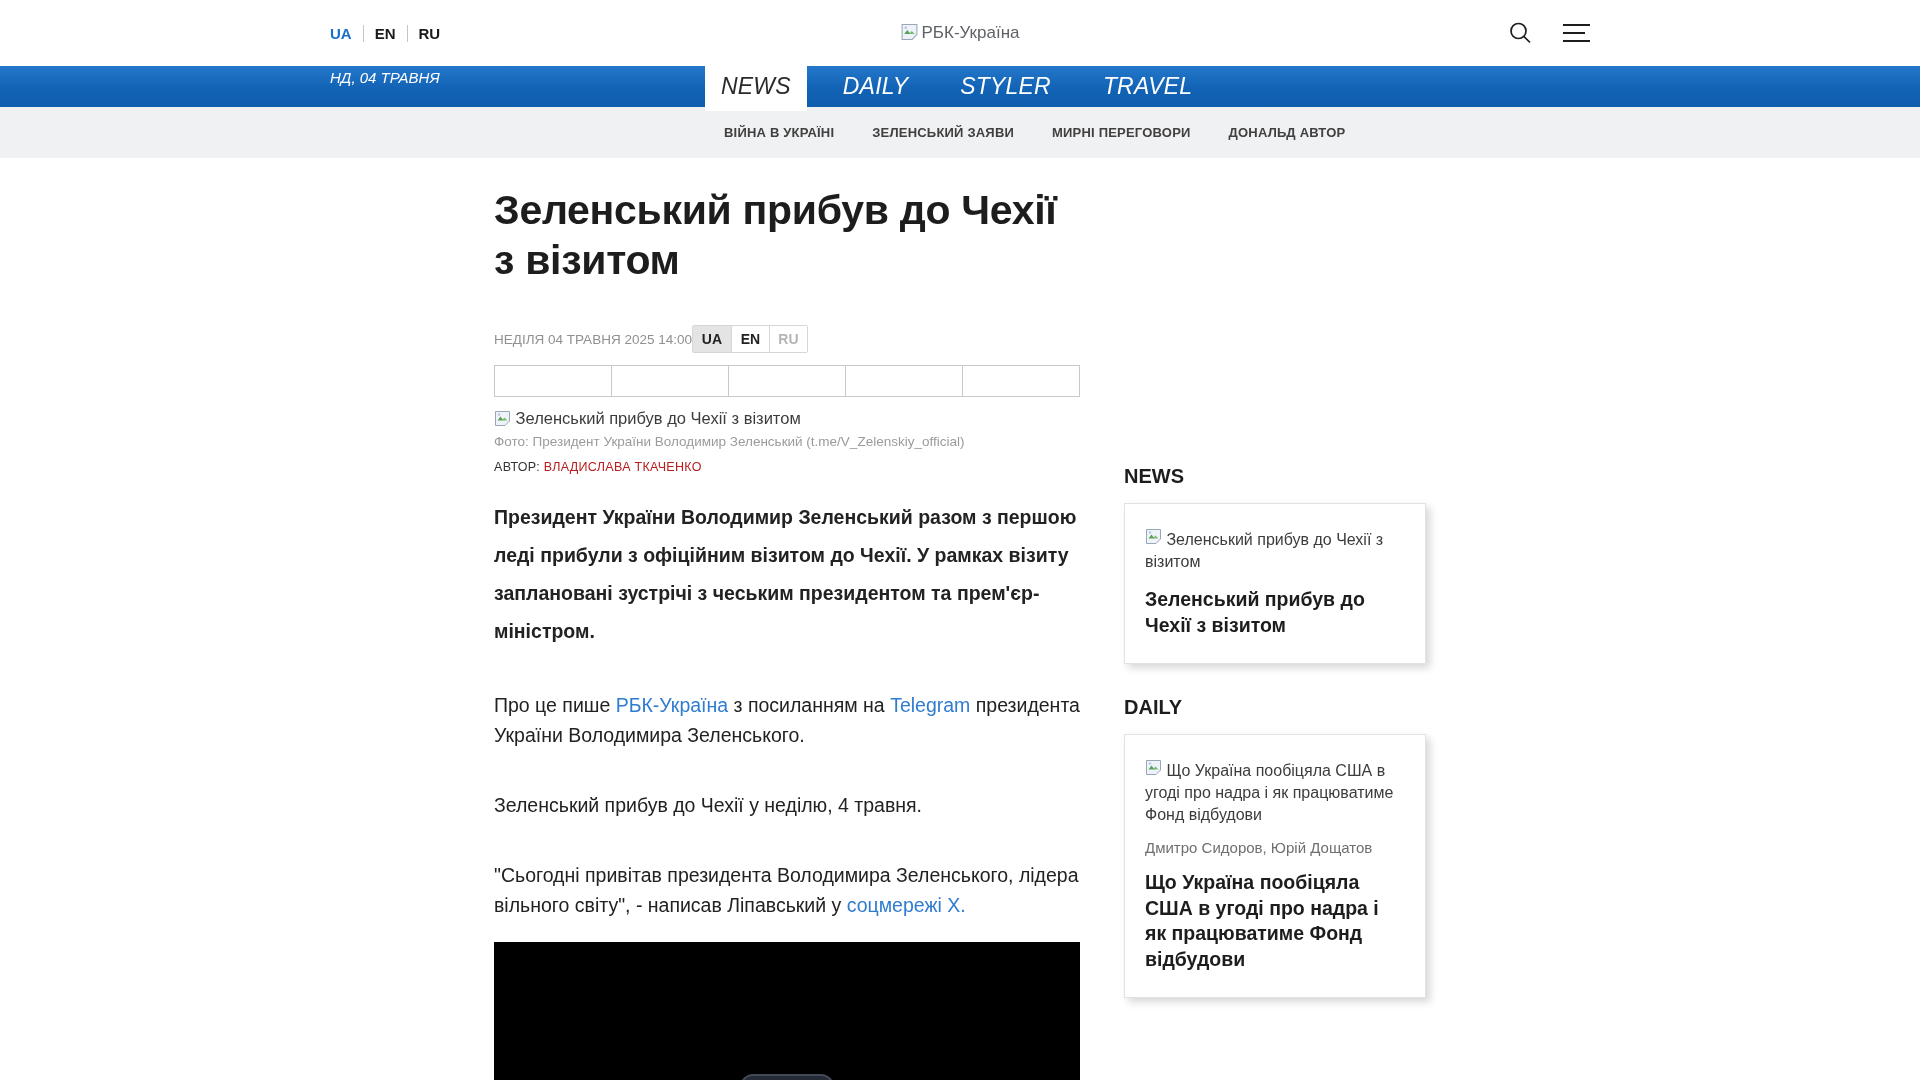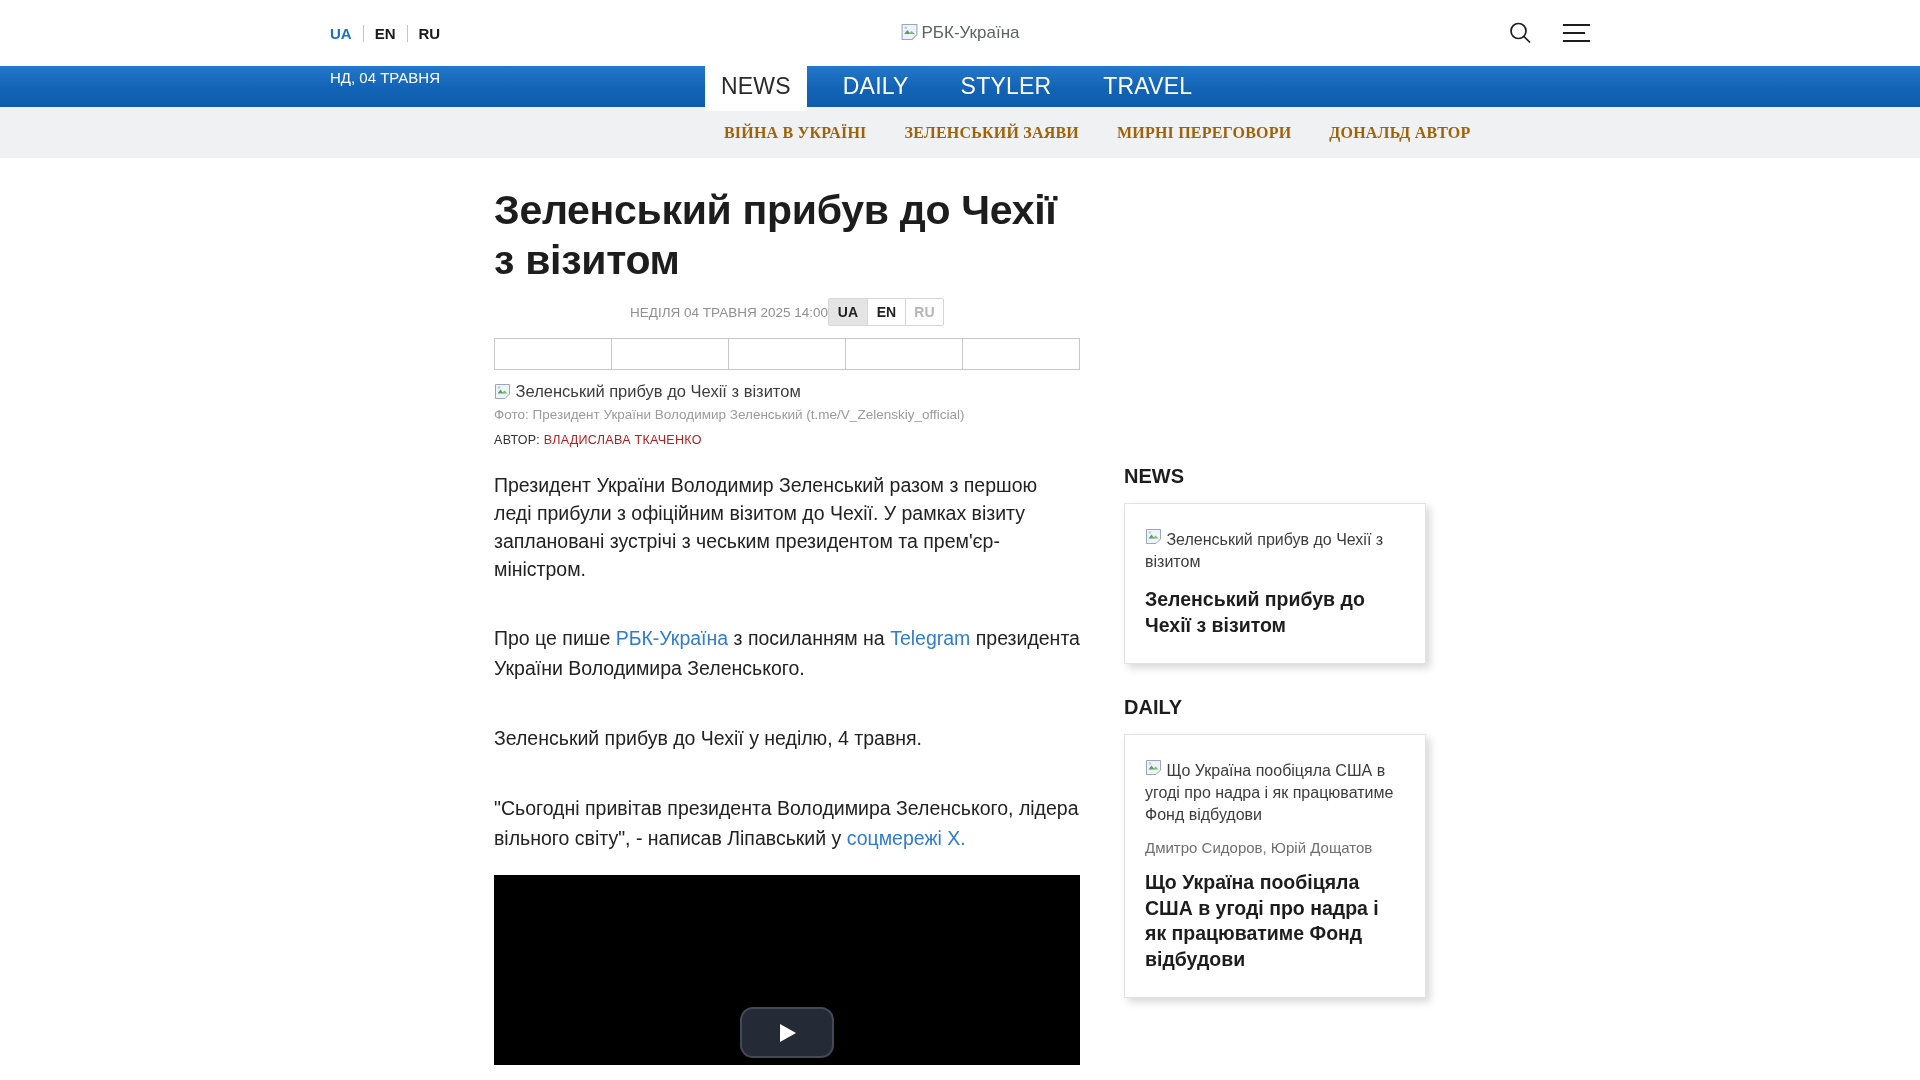--- a/index.html
+++ b/index.html
@@ -17,57 +17,57 @@
   .logo { position: absolute; left: 50%; transform: translateX(-50%); display: flex; align-items: center; gap: 3px; color: #5f6368; font-size: 17px; }
   .top-icons { margin-left: auto; display: flex; align-items: center; gap: 30px; }
   .search-btn, .menu-btn { cursor: pointer; display: flex; align-items: center; }
   .menu-btn { flex-direction: column; align-items: flex-start; gap: 6px; }
   .menu-btn span { display: block; height: 2px; background: #1d1d1d; }
   .menu-btn .l1, .menu-btn .l3 { width: 27px; }
   .menu-btn .l2 { width: 22px; }
 
   
   .bluebar { height: 41px; background: linear-gradient(180deg, #2477cb 0%, #1263b5 55%, #0f5dad 100%); position: relative; z-index: 2; }
-  .bluebar .container { display: flex; align-items: center; height: 23px; }
+  .bluebar .container { display: flex; align-items: center; height: 23px; font-style: italic; }
   .bar-date { color: #fff; font-size: 15px; }
   .tabs { position: absolute; left: 375px; top: -5px; height: 50px; display: flex; }
   .tab { height: 50px; padding: 0 16px; margin-right: 20px; display: flex; align-items: center; font-size: 23px; color: #fff; cursor: pointer; letter-spacing: 0.2px; }
   .tab.active { background: #fff; color: #2a2a2a; }
 
   
   .submenu { height: 51px; background: #f0f1f3; position: relative; z-index: 1; }
   .submenu .container { display: flex; align-items: center; height: 51px; padding-left: 394px; gap: 38px; }
-  .submenu-item { font-size: 16px; font-weight: 700; color: #a16207; cursor: pointer; letter-spacing: 0.2px; white-space: nowrap; font-family: Liberation Serif, serif; }
+  .submenu-item { font-size: 13px; font-weight: 700; color: #404040; cursor: pointer; letter-spacing: 0.2px; white-space: nowrap; }
 
   
   .content-row { display: flex; padding-left: 164px; padding-top: 27px; align-items: flex-start; }
   .article { width: 586px; }
   .sidebar { width: 302px; margin-left: 44px; padding-top: 280px; }
 
   
   h1.article-title { font-size: 41px; line-height: 1.22; font-weight: 700; color: #1d1d1d; letter-spacing: -0.3px; }
-  .meta-row { display: flex; justify-content: center; align-items: center; margin-top: 13px; }
+  .meta-row { display: flex; justify-content: flex-start; align-items: center; margin-top: 40px; }
   .pub-date { color: #909090; font-size: 13.5px; }
   .lang-switch { display: flex; border: 1px solid #d6d6d6; border-radius: 2px; overflow: hidden; }
   .lang-cell { width: 38px; height: 26px; display: flex; align-items: center; justify-content: center; font-size: 14px; font-weight: 700; background: #fff; color: #222; cursor: pointer; }
   .lang-cell + .lang-cell { border-left: 1px solid #d6d6d6; }
   .lang-cell.active { background: #e4e4e4; }
   .lang-cell.muted { color: #b5b5b5; }
 
   .share-row { display: flex; margin-top: 12px; height: 32px; border: 1px solid #c9c9c9; }
   .share-cell { flex: 1; cursor: pointer; }
   .share-cell + .share-cell { border-left: 1px solid #c9c9c9; }
 
   .img-alt { margin-top: 12px; font-size: 16.5px; color: #3c3c3c; }
   .img-alt svg, .logo svg { vertical-align: -3px; }
   .photo-credit { margin-top: 6px; font-size: 13.5px; color: #9b9b9b; }
   .author-row { margin-top: 11px; font-size: 12.5px; letter-spacing: 0.3px; color: #333; }
   .author-link { color: #b91c1c; cursor: pointer; }
 
-  .lead { margin-top: 24px; font-size: 19.5px; font-weight: 400; line-height: 28px; color: #222; }
+  .lead { margin-top: 24px; font-size: 19.5px; font-weight: 700; line-height: 38px; color: #222; }
   .para { margin-top: 40px; font-size: 19.5px; line-height: 30px; color: #222; }
   .inline-link { color: #2f7cd0; cursor: pointer; }
 
   .video { margin-top: 22px; width: 586px; height: 190px; background: #000; position: relative; cursor: pointer; }
   .play-button { position: absolute; left: 50%; bottom: 7px; transform: translateX(-50%); width: 94px; height: 51px; background: #252b36; border: 2px solid #434a57; border-radius: 13px; display: flex; align-items: center; justify-content: center; cursor: pointer; }
 
   
   .side-heading { font-size: 20px; font-weight: 700; color: #1d1d1d; }
   .side-heading.daily { margin-top: 32px; }
   .side-card { margin-top: 15px; background: #fff; border: 1px solid #e2e2e2; box-shadow: 4px 4px 8px rgba(0,0,0,0.16); padding: 24px 20px; cursor: pointer; }

